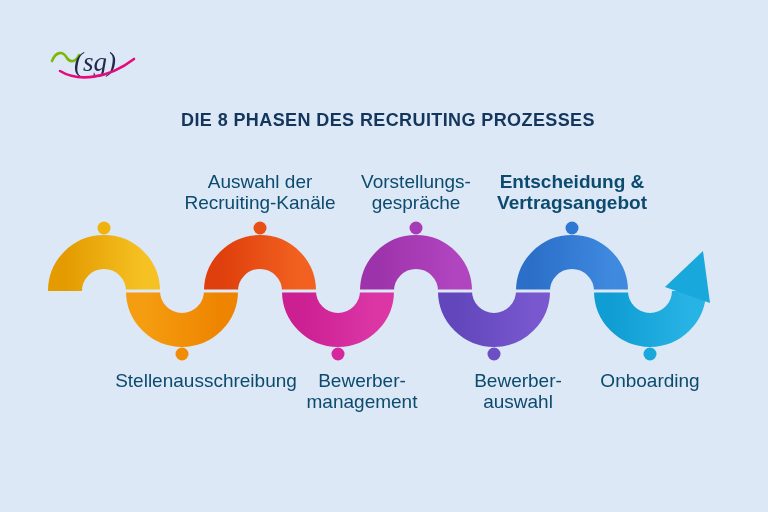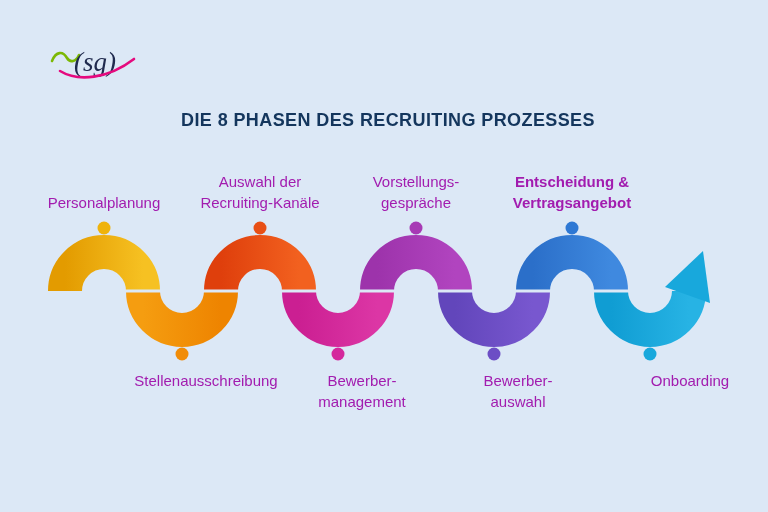--- a/index.html
+++ b/index.html
@@ -16,23 +16,23 @@
     position:absolute;top:106px;left:0;width:768px;
     margin:4px;text-align:center;
     font-size:18px;font-weight:bold;letter-spacing:.4px;
     color:#14365d;
   }
   #wave{position:absolute;left:0;top:0;}
   .phase-label{
     position:absolute;
     transform:translateX(-50%);
     text-align:center;
-    font-size:15px;line-height:21px;
+    font-size:19px;line-height:21px;
     white-space:nowrap;
-    color:#a21caf;
+    color:#0c4a6e;
   }
   .phase-label.top{bottom:299px;}
   .phase-label.bottom{top:370px;margin-left:24px;}
   .phase-label .l{display:block;}
 </style>
 </head>
 <body>
 
 <div class="canvas">
 
@@ -100,24 +100,20 @@
       <line x1="124" y1="291" x2="162" y2="291" stroke="#dce8f6" stroke-width="3"></line>
       <line x1="202" y1="291" x2="240" y2="291" stroke="#dce8f6" stroke-width="3"></line>
       <line x1="280" y1="291" x2="318" y2="291" stroke="#dce8f6" stroke-width="3"></line>
       <line x1="358" y1="291" x2="396" y2="291" stroke="#dce8f6" stroke-width="3"></line>
       <line x1="436" y1="291" x2="474" y2="291" stroke="#dce8f6" stroke-width="3"></line>
       <line x1="514" y1="291" x2="552" y2="291" stroke="#dce8f6" stroke-width="3"></line>
       <line x1="592" y1="291" x2="630" y2="291" stroke="#dce8f6" stroke-width="3"></line>
       <polygon points="703,251 665,287 710,303" fill="#18A8DC"></polygon>
     </svg>
 
-  <div class="phase-label top" style="left: 104px;">
-    <span class="l">Personalplanung</span>
-    <span class="l"></span>
-  </div>
   <div class="phase-label bottom" style="left: 182px;">
     <span class="l">Stellenausschreibung</span>
     <span class="l"></span>
   </div>
   <div class="phase-label top" style="left: 260px;">
     <span class="l">Auswahl der</span>
     <span class="l">Recruiting-Kanäle</span>
   </div>
   <div class="phase-label bottom" style="left: 338px;">
     <span class="l">Bewerber-</span>
@@ -128,18 +124,18 @@
     <span class="l">gespräche</span>
   </div>
   <div class="phase-label bottom" style="left: 494px;">
     <span class="l">Bewerber-</span>
     <span class="l">auswahl</span>
   </div>
   <div class="phase-label top" style="left: 572px; font-weight: bold;">
     <span class="l">Entscheidung &amp;</span>
     <span class="l">Vertragsangebot</span>
   </div>
-  <div class="phase-label bottom" style="left: 666px;">
+  <div class="phase-label bottom" style="left: 626px;">
     <span class="l">Onboarding</span>
     <span class="l"></span>
   </div>
 
 </div>
 
 </body></html>

